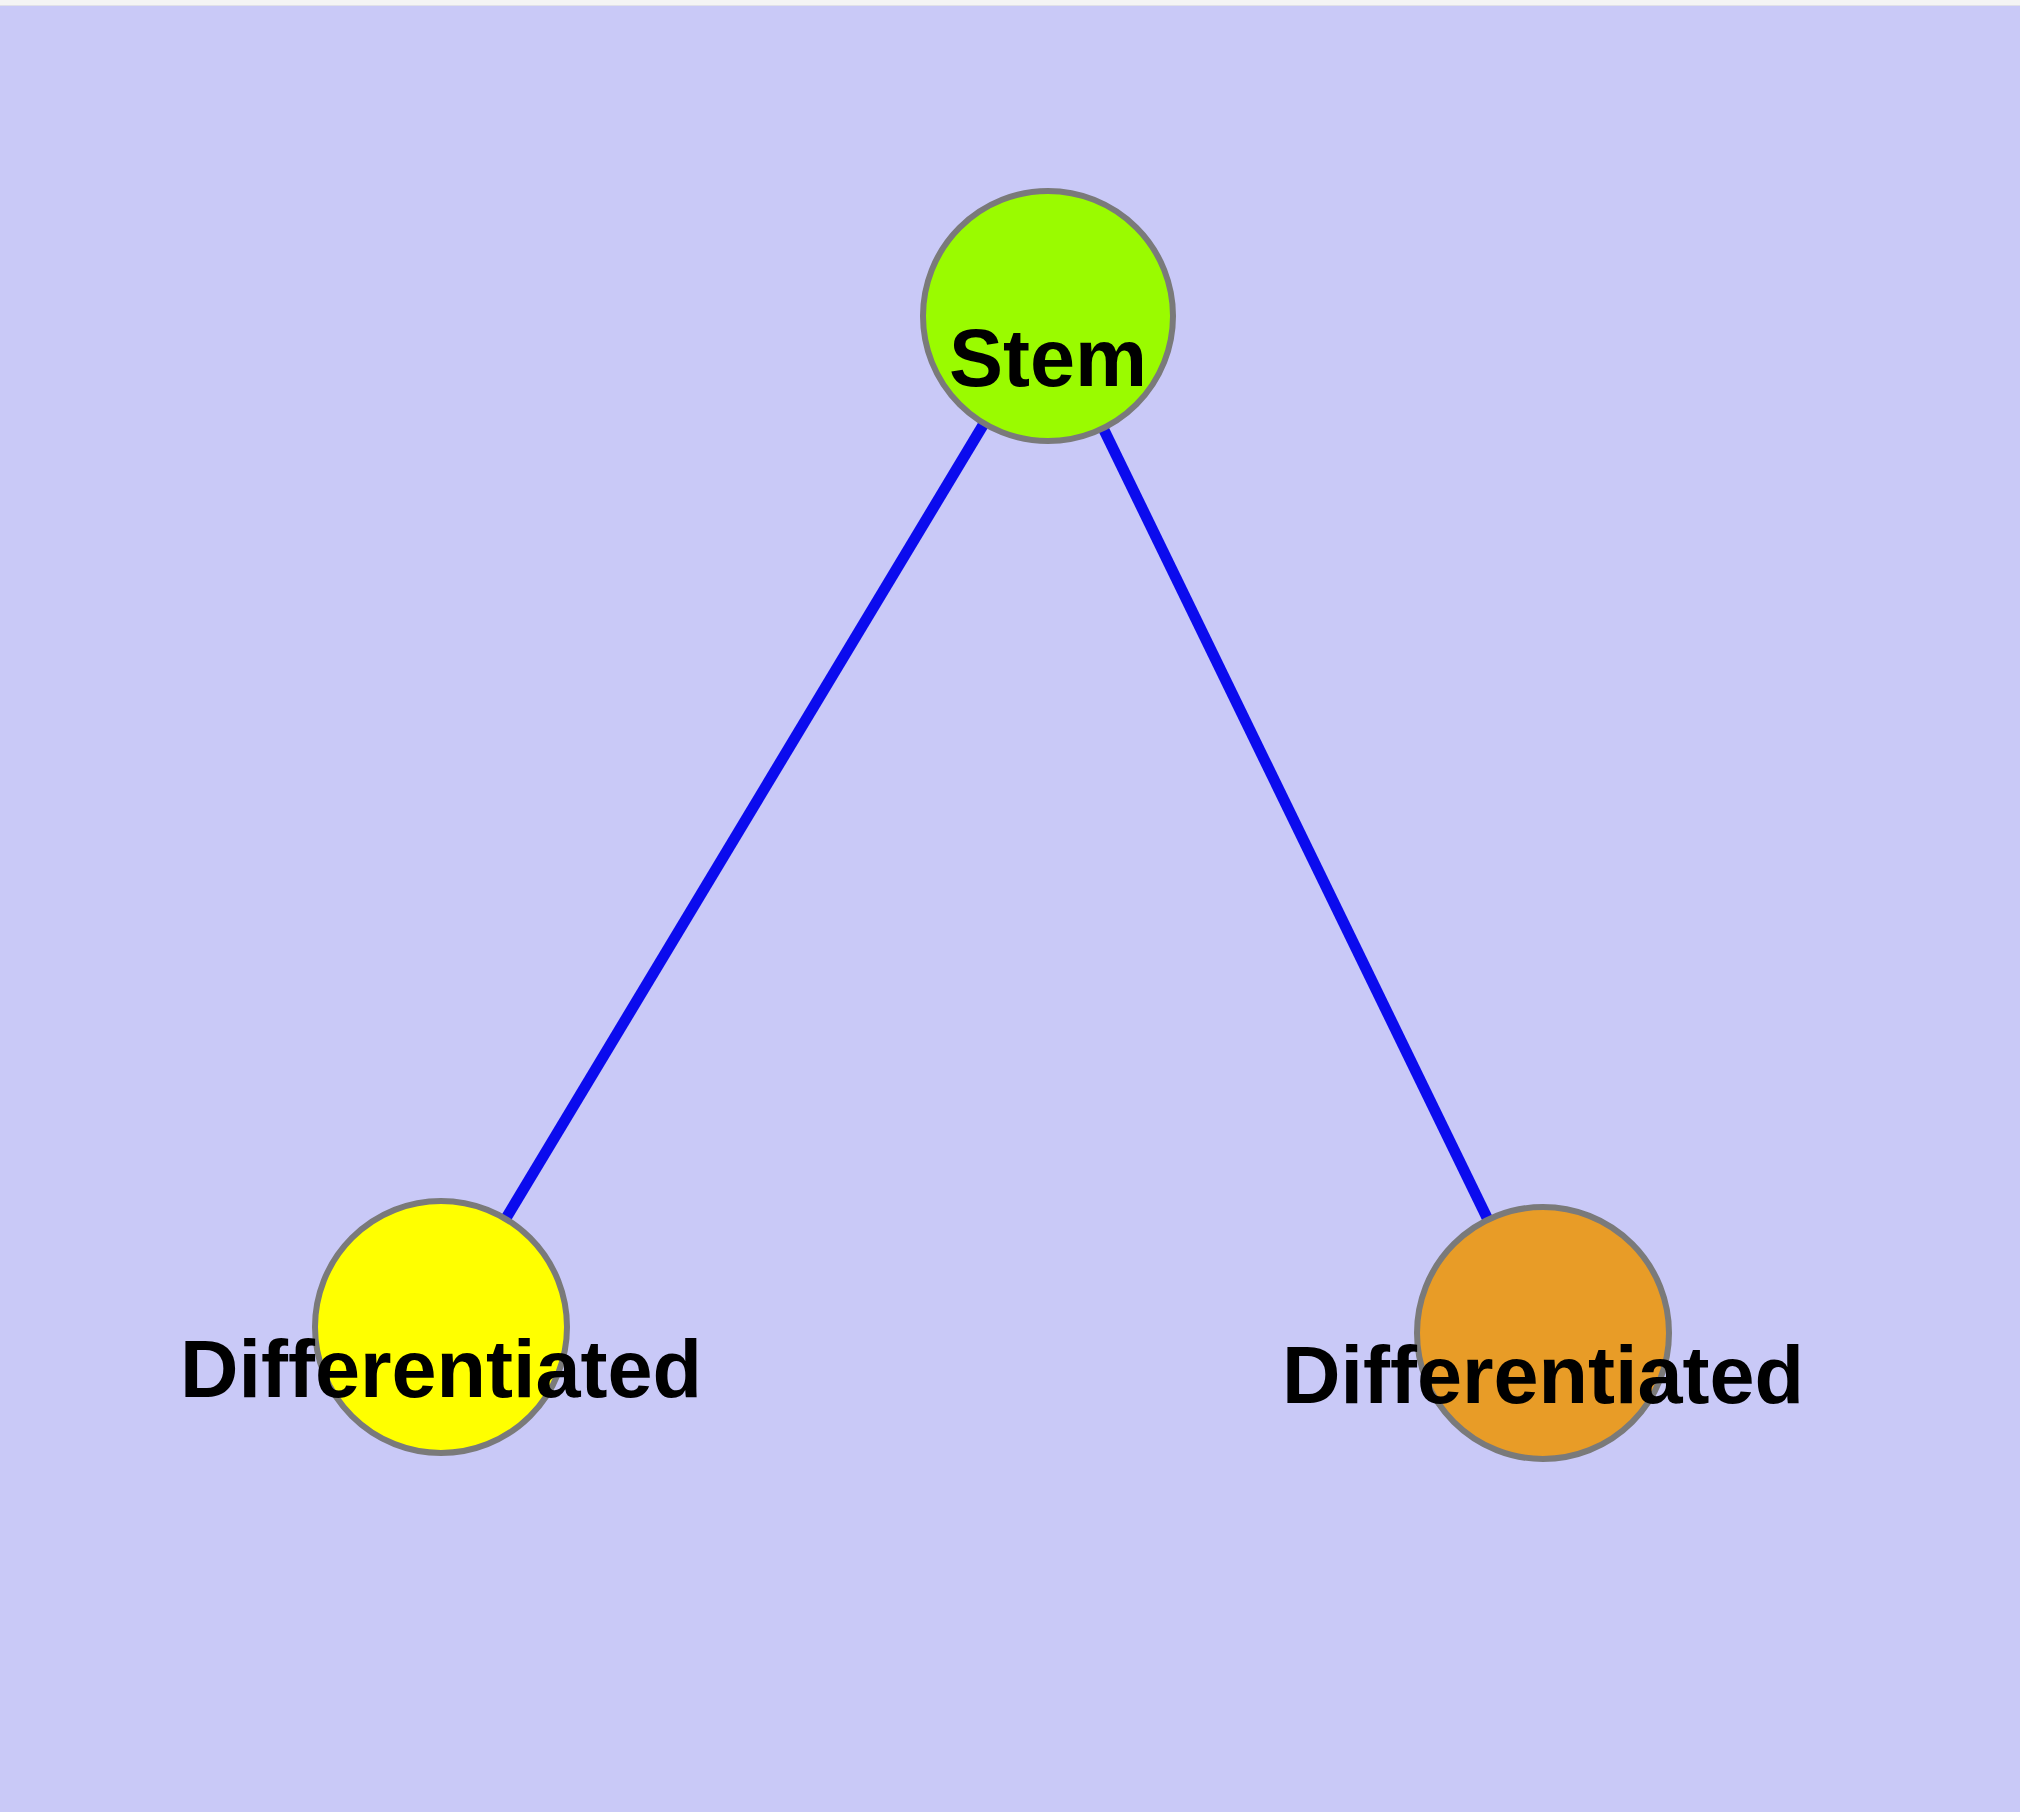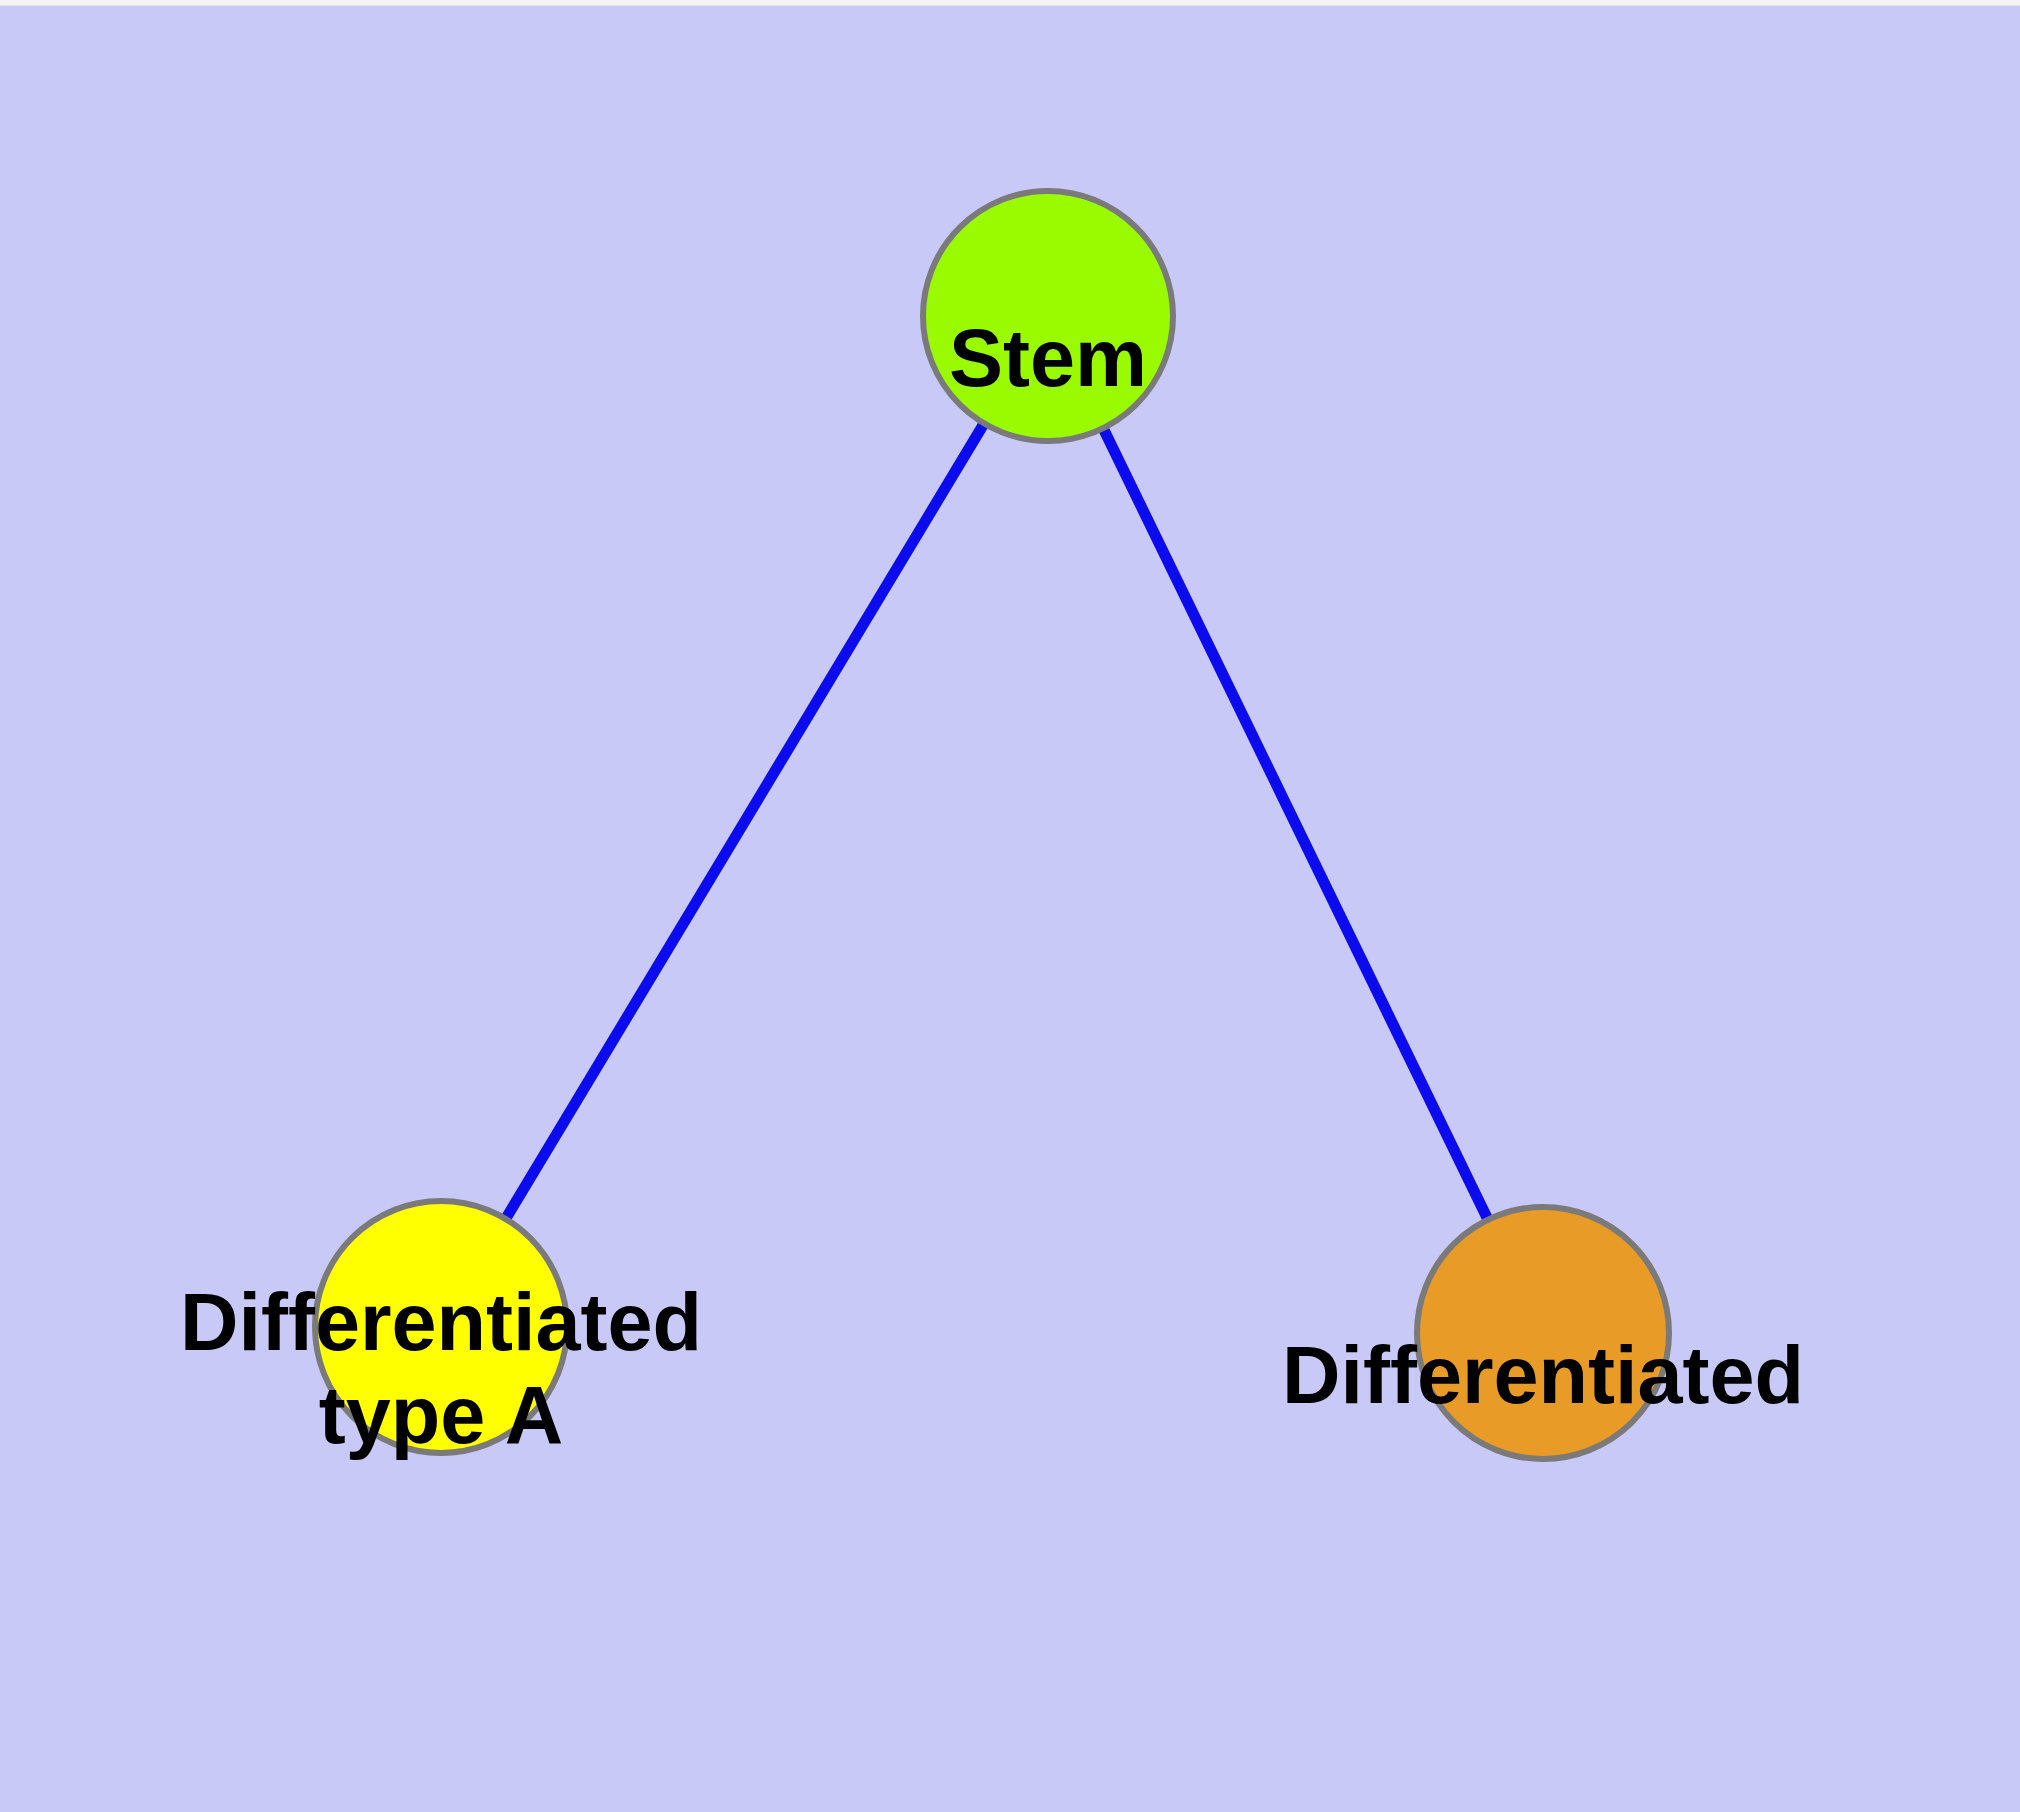--- a/index.html
+++ b/index.html
@@ -70,21 +70,20 @@
 
   <div class="node" style="left: 920px; top: 188px; width: 256px; height: 256px; background: rgb(154, 251, 0); border-color: rgb(122, 122, 122);">
     <div class="node-label">
       <span>Stem</span>
     </div>
   </div>
 
   <div class="node" style="left: 312px; top: 1198px; width: 258px; height: 258px; background: rgb(255, 255, 0); border-color: rgb(122, 122, 122);">
     <div class="node-label">
       <span>Differentiated</span>
-      <span>type A</span>
     </div>
   </div>
 
   <div class="node" style="left: 1414px; top: 1204px; width: 258px; height: 258px; background: rgb(232, 156, 39); border-color: rgb(122, 122, 122);">
     <div class="node-label">
       <span>Differentiated</span>
     </div>
   </div>
 
 </div>

